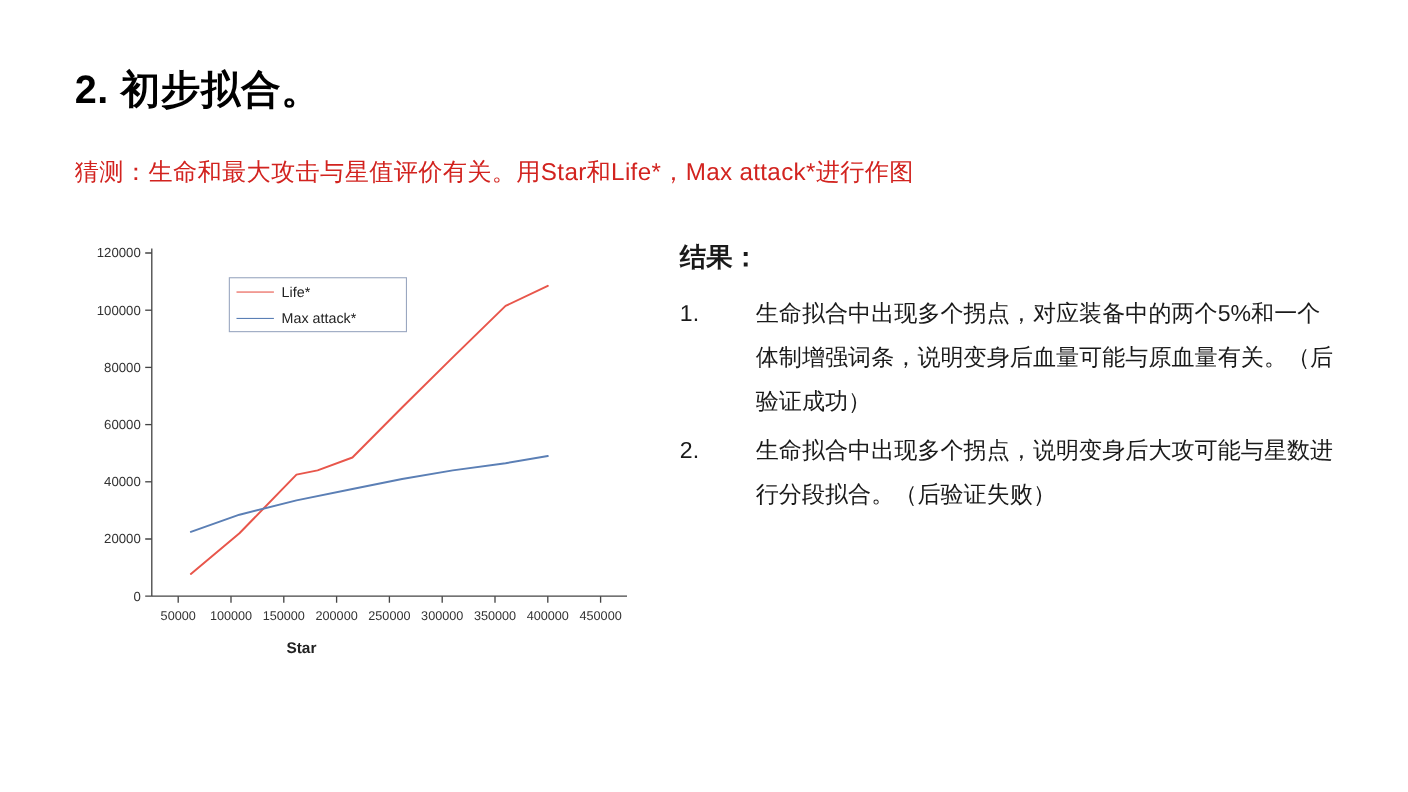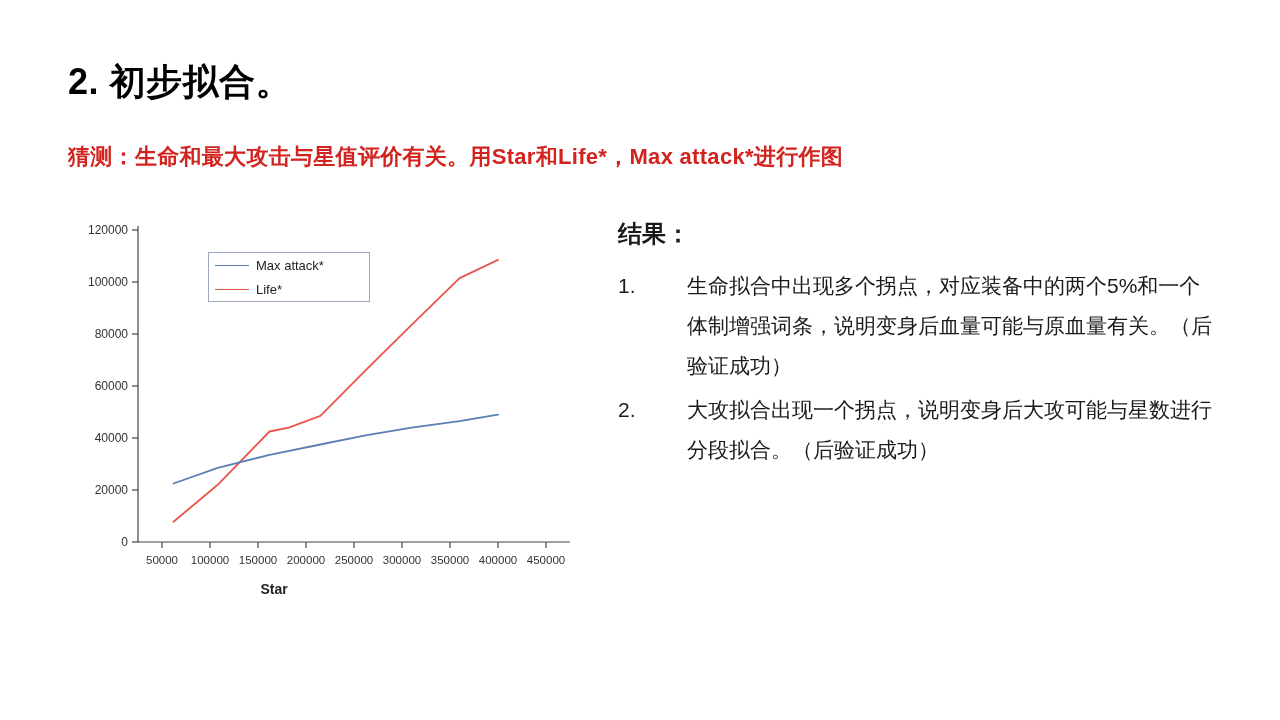--- a/index.html
+++ b/index.html
@@ -27,21 +27,21 @@
     font-size: 36px;
     font-weight: bold;
     color: #000000;
     letter-spacing: 0.5px;
   }
   .subtitle {
     position: absolute;
     left: 68px;
     top: 142px;
     font-size: 22px;
-    font-weight: bold;
+    font-weight: normal;
     color: #d2231f;
     letter-spacing: 0.3px;
   }
   
   .chart-area {
     position: absolute;
     left: 60px;
     top: 212px;
     width: 540px;
     height: 420px;
@@ -154,37 +154,37 @@
         <text x="438" y="352" text-anchor="middle" font-size="11.5" font-family="&quot;Liberation Sans&quot;, sans-serif" fill="#333">400000</text>
         <line x1="486" y1="330" x2="486" y2="336" stroke="#444" stroke-width="1.2"></line>
         <text x="486" y="352" text-anchor="middle" font-size="11.5" font-family="&quot;Liberation Sans&quot;, sans-serif" fill="#333">450000</text>
         <text x="214" y="382" text-anchor="middle" font-size="14" font-weight="bold" font-family="&quot;Liberation Sans&quot;, sans-serif" fill="#222">Star</text>
         <polyline points="113.52,309.72 157.68,272.80 209.52,219.50 228.72,215.60 260.40,203.90 305.52,158.40 351.60,112.90 399.60,66.10 438.00,47.90" fill="none" stroke="#e8564b" stroke-width="1.8" stroke-linejoin="round" stroke-linecap="round"></polyline>
         <polyline points="113.52,271.50 157.68,255.90 209.52,242.90 260.40,232.50 305.52,223.40 351.60,215.60 399.60,209.10 438.00,202.60" fill="none" stroke="#5b7fb5" stroke-width="1.8" stroke-linejoin="round" stroke-linecap="round"></polyline>
       </svg>
 
     <div class="legend-box">
       <div class="legend-row">
+        <span class="legend-line" id="legend-line-0" style="border-top-color: rgb(232, 86, 75);"></span>
+        <span class="legend-label">Life*</span>
+      </div>
+      <div class="legend-row">
         <span class="legend-line" id="legend-line-1" style="border-top-color: rgb(91, 127, 181);"></span>
         <span class="legend-label">Max attack*</span>
-      </div>
-      <div class="legend-row">
-        <span class="legend-line" id="legend-line-0" style="border-top-color: rgb(232, 86, 75);"></span>
-        <span class="legend-label">Life*</span>
       </div>
     </div>
   </div>
 
   <div class="result-block">
     <div class="result-heading">结果：</div>
     <ul class="result-list" id="result-list">
         <li class="result-item">
           <span class="result-num">1.</span>
           <span class="result-text">生命拟合中出现多个拐点，对应装备中的两个5%和一个体制增强词条，说明变身后血量可能与原血量有关。（后验证成功）</span>
         </li>
         <li class="result-item">
           <span class="result-num">2.</span>
-          <span class="result-text">大攻拟合出现一个拐点，说明变身后大攻可能与星数进行分段拟合。（后验证成功）</span>
+          <span class="result-text">生命拟合中出现多个拐点，说明变身后大攻可能与星数进行分段拟合。（后验证失败）</span>
         </li>
       </ul>
   </div>
 
 </div>
 
 </body></html>

